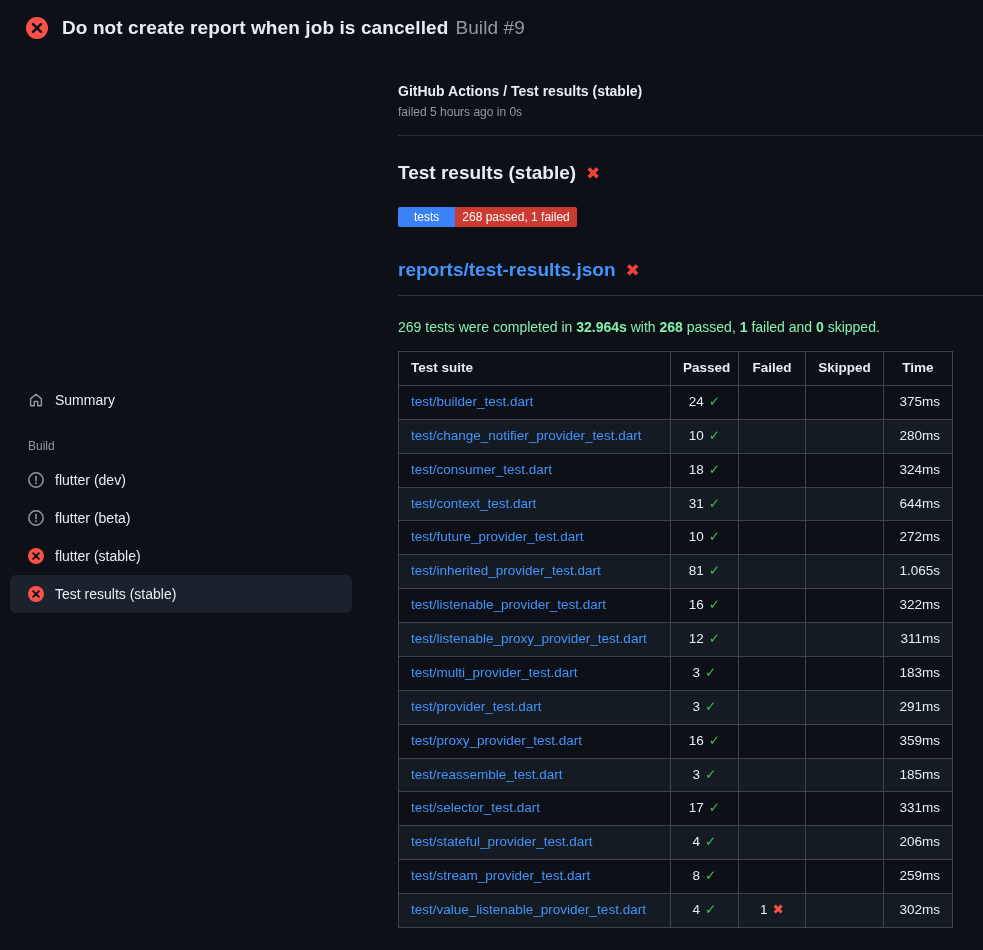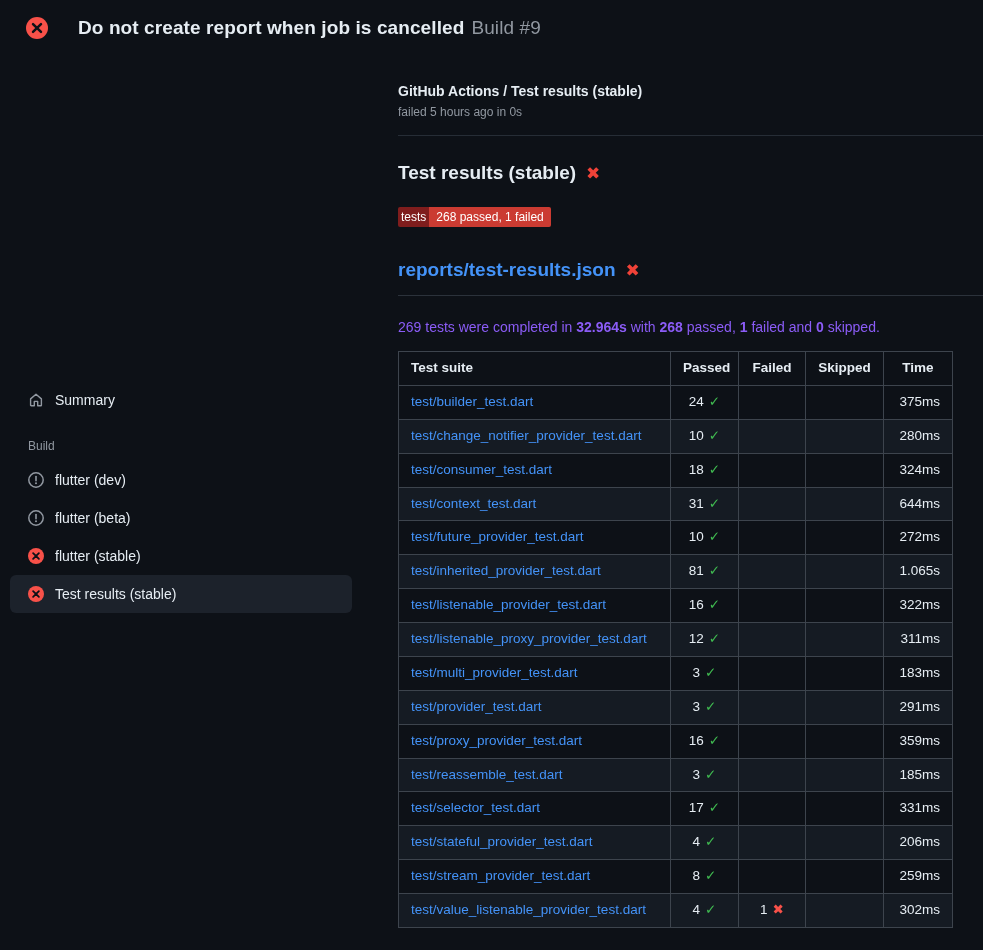--- a/index.html
+++ b/index.html
@@ -5,21 +5,21 @@
   * { margin:0; padding:0; box-sizing:border-box; }
   html,body { width:983px; height:950px; }
   body {
     background:#0d1117; color:#e6edf3;
     font-family:"Liberation Sans","DejaVu Sans",sans-serif;
     overflow:hidden; -webkit-font-smoothing:antialiased;
   }
   a { text-decoration:none; cursor:pointer; }
 
   
-  .app-header { display:flex; align-items:center; gap:30px; padding:17px 24px 12px 26px; }
+  .app-header { display:flex; align-items:center; gap:14px; padding:17px 24px 12px 26px; }
   .hx { display:flex; flex:none; }
   .app-title { font-size:19px; font-weight:700; letter-spacing:.1px; }
   .build { color:#9198a1; font-weight:400; margin-left:7px; }
 
   
   .layout { display:flex; align-items:center; }
 
   
   .sidebar { width:374px; flex:none; padding:16px 22px 0 10px; }
   .side-item {
@@ -34,31 +34,31 @@
   
   .main { flex:1; min-width:0; padding:32px 31px 0 24px; }
   .breadcrumb { font-size:14px; font-weight:700; }
   .status-line { margin-top:6px; font-size:12px; color:#9198a1; }
   .divider { height:1px; background:#262d36; margin:16px -31px 0 0; }
 
   .check-title { margin-top:26px; font-size:19px; font-weight:700; display:flex; align-items:center; gap:10px; }
   .x-mark { color:#ef4238; font-size:17px; line-height:1; font-weight:700; }
 
   .badge { display:inline-flex; margin-top:23px; font-size:12px; line-height:1; border-radius:2px; overflow:hidden; }
-  .badge-label { background:#7f1d1d; color:#fff; padding:4px 3px; }
+  .badge-label { background:#3b82f6; color:#fff; padding:4px 16px; }
   .badge-value { background:#cb3b32; color:#fff; padding:4px 7px; }
 
   .report-heading {
     margin-top:32px; padding-bottom:14px; margin-right:-31px;
     border-bottom:1px solid #2b323b;
     font-size:19px; font-weight:700; display:flex; align-items:center; gap:10px;
   }
   .report-link { color:#4493f8; }
 
-  .summary-line { margin-top:23px; font-size:14px; color:#8b5cf6; }
+  .summary-line { margin-top:23px; font-size:14px; color:#86efac; }
   .summary-line strong { font-weight:700; }
 
   
   .results {
     border-collapse:collapse; table-layout:fixed; width:554px;
     margin-top:16px; font-size:13.5px; line-height:1.25;
   }
   .results th, .results td { border:1px solid #3d444d; padding:8px 12px; text-align:center; overflow:hidden; white-space:nowrap; }
   .results th { font-weight:700; color:#e6edf3; }
   .results th.col-suite, .results td.cell-suite { text-align:left; }

